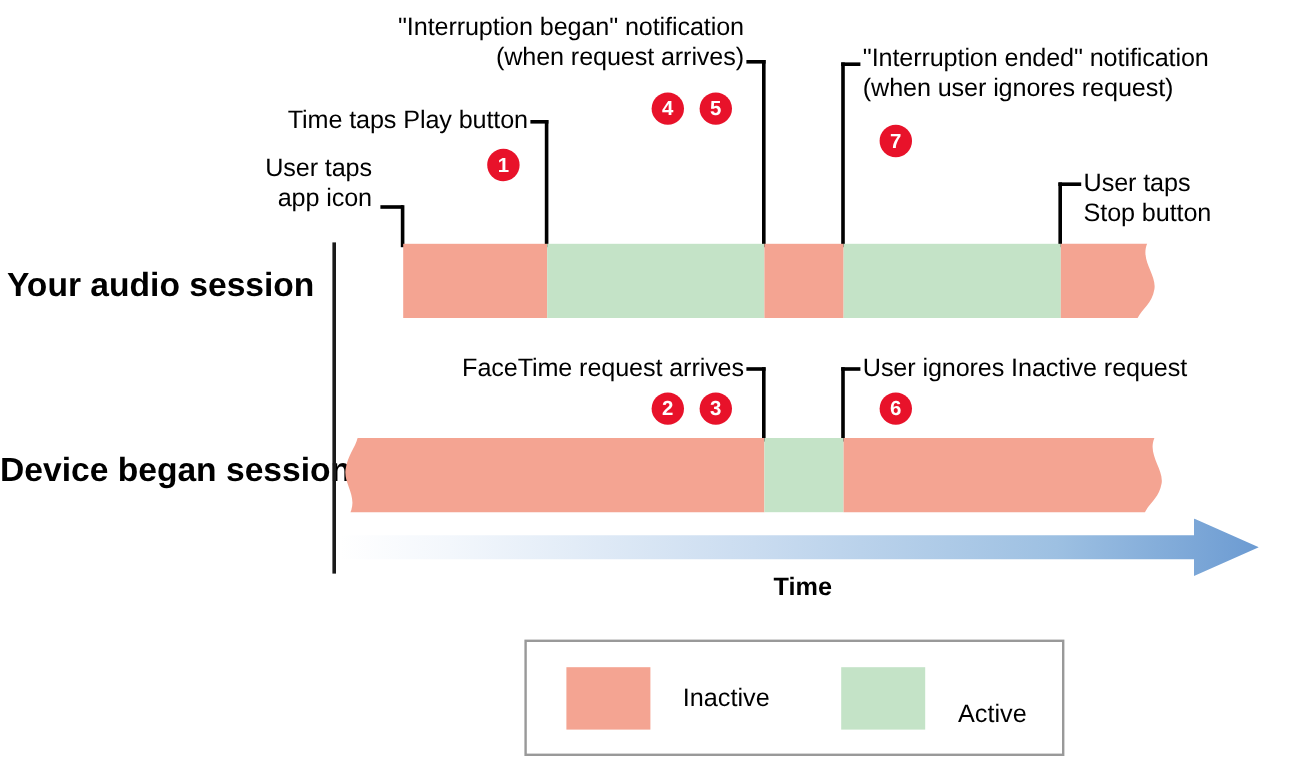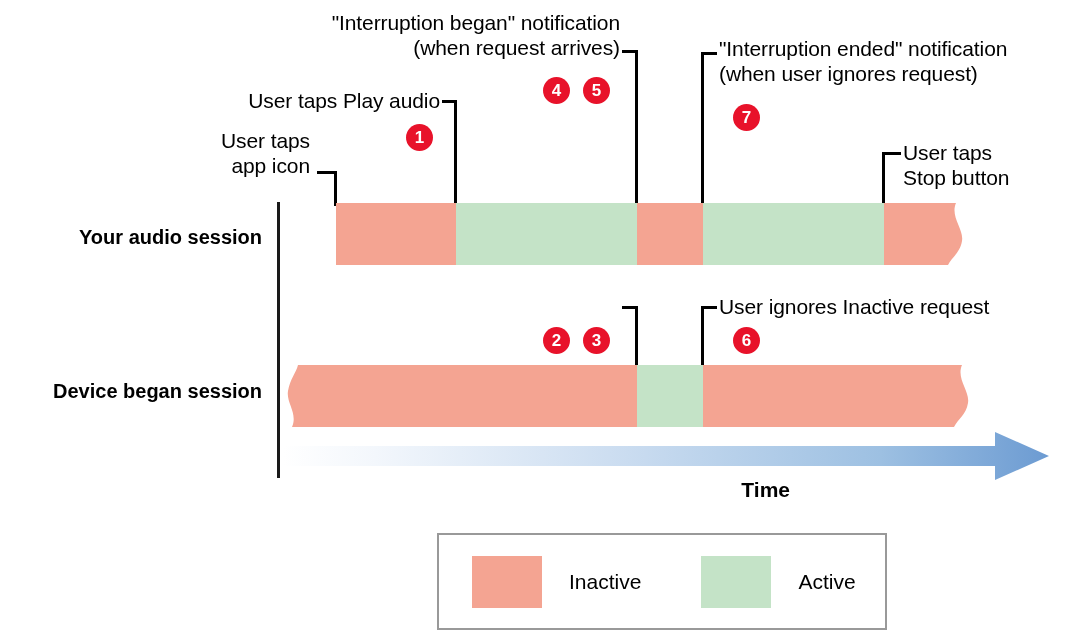--- a/index.html
+++ b/index.html
@@ -25,21 +25,21 @@
     font-size: 21px;
     line-height: 25px;
     color: #000;
     white-space: pre-line;
     letter-spacing: -0.1px;
   }
   .callout.right { text-align: right; }
   .callout.left  { text-align: left; }
 
   .rowlabel {
-    font-size: 20px;
+    font-size: 28px;
     font-weight: bold;
     line-height: 25px;
     text-align: right;
     white-space: nowrap;
   }
 
   .axis-caption {
     font-size: 21px;
     font-weight: bold;
     text-align: center;
@@ -93,21 +93,21 @@
   <div class="abs vline" style="left:635px; top:50px; height:156px;"></div>
   <div class="abs badge" style="left:543px; top:77px;">4</div>
   <div class="abs badge" style="left:583px; top:77px;">5</div>
 
   <div class="abs vline" style="left:701px; top:52px; height:154px;"></div>
   <div class="abs hline" style="left:701px; top:52px; width:16px;"></div>
   <div class="abs callout left" style="left:719px; top:36px; width:350px;">"Interruption ended" notification
 (when user ignores request)</div>
   <div class="abs badge" style="left:733px; top:104px;">7</div>
 
-  <div class="abs callout right" style="left:150px; top:88px; width:290px;">User taps Play audio</div>
+  <div class="abs callout right" style="left:150px; top:88px; width:290px;">Time taps Play button</div>
   <div class="abs hline" style="left:442px; top:100px; width:15px;"></div>
   <div class="abs vline" style="left:454px; top:100px; height:106px;"></div>
   <div class="abs badge" style="left:406px; top:124px;">1</div>
 
   <div class="abs callout right" style="left:135px; top:128px; width:175px;">User taps
 app icon</div>
   <div class="abs hline" style="left:317px; top:171px; width:19px;"></div>
   <div class="abs vline" style="left:334px; top:171px; height:35px;"></div>
 
   <div class="abs vline" style="left:882px; top:152px; height:54px;"></div>
@@ -127,20 +127,21 @@
       <rect x="307" y="0" width="66" height="62" fill="#f4a492"></rect>
 
       <rect x="373" y="0" width="181" height="62" fill="#c4e3c7"></rect>
 
       <path d="M554,0 L626,0 C620,14 634,26 632,38 C630,50 622,54 618,62 L554,62 Z" fill="#f4a492"></path>
     </svg>
   </div>
 
   <div class="abs rowlabel" style="left:0px; top:379px; width:262px;">Device began session</div>
 
+  <div class="abs callout right" style="left:290px; top:294px; width:330px;">FaceTime request arrives</div>
   <div class="abs hline" style="left:622px; top:306px; width:16px;"></div>
   <div class="abs vline" style="left:635px; top:306px; height:62px;"></div>
   <div class="abs badge" style="left:543px; top:327px;">2</div>
   <div class="abs badge" style="left:583px; top:327px;">3</div>
 
   <div class="abs vline" style="left:701px; top:306px; height:62px;"></div>
   <div class="abs hline" style="left:701px; top:306px; width:16px;"></div>
   <div class="abs callout left" style="left:719px; top:294px; width:350px;">User ignores Inactive request</div>
   <div class="abs badge" style="left:733px; top:327px;">6</div>
 
@@ -164,26 +165,26 @@
           <stop offset="0%" stop-color="#ffffff"></stop>
           <stop offset="12%" stop-color="#f3f7fc"></stop>
           <stop offset="45%" stop-color="#cadcf0"></stop>
           <stop offset="78%" stop-color="#9dc0e2"></stop>
           <stop offset="100%" stop-color="#6c9bd2"></stop>
         </linearGradient>
       </defs>
       <path d="M0,14 L712,14 L712,0 L766,24 L712,48 L712,34 L0,34 Z" fill="url(#timegrad)"></path>
     </svg>
   </div>
-  <div class="abs axis-caption" style="left:500px; top:478px; width:290px;text-align:right;">Time</div>
+  <div class="abs axis-caption" style="left:524px; top:478px; width:290px;">Time</div>
 
   <div class="abs legend-box" style="left:437px; top:533px; width:450px; height:97px;">
     <div style="display:flex; align-items:center; margin-left:33px;">
       <div class="legend-swatch" style="background:#f4a492;"></div>
       <div class="legend-text" style="margin-left:27px;">Inactive</div>
     </div>
-    <div style="display:flex; align-items:center; margin-left:60px;">
+    <div style="display:flex; align-items:flex-end; margin-left:60px;">
       <div class="legend-swatch" style="background:#c4e3c7;"></div>
       <div class="legend-text" style="margin-left:27px;">Active</div>
     </div>
   </div>
 
 </div>
 
 </body></html>

